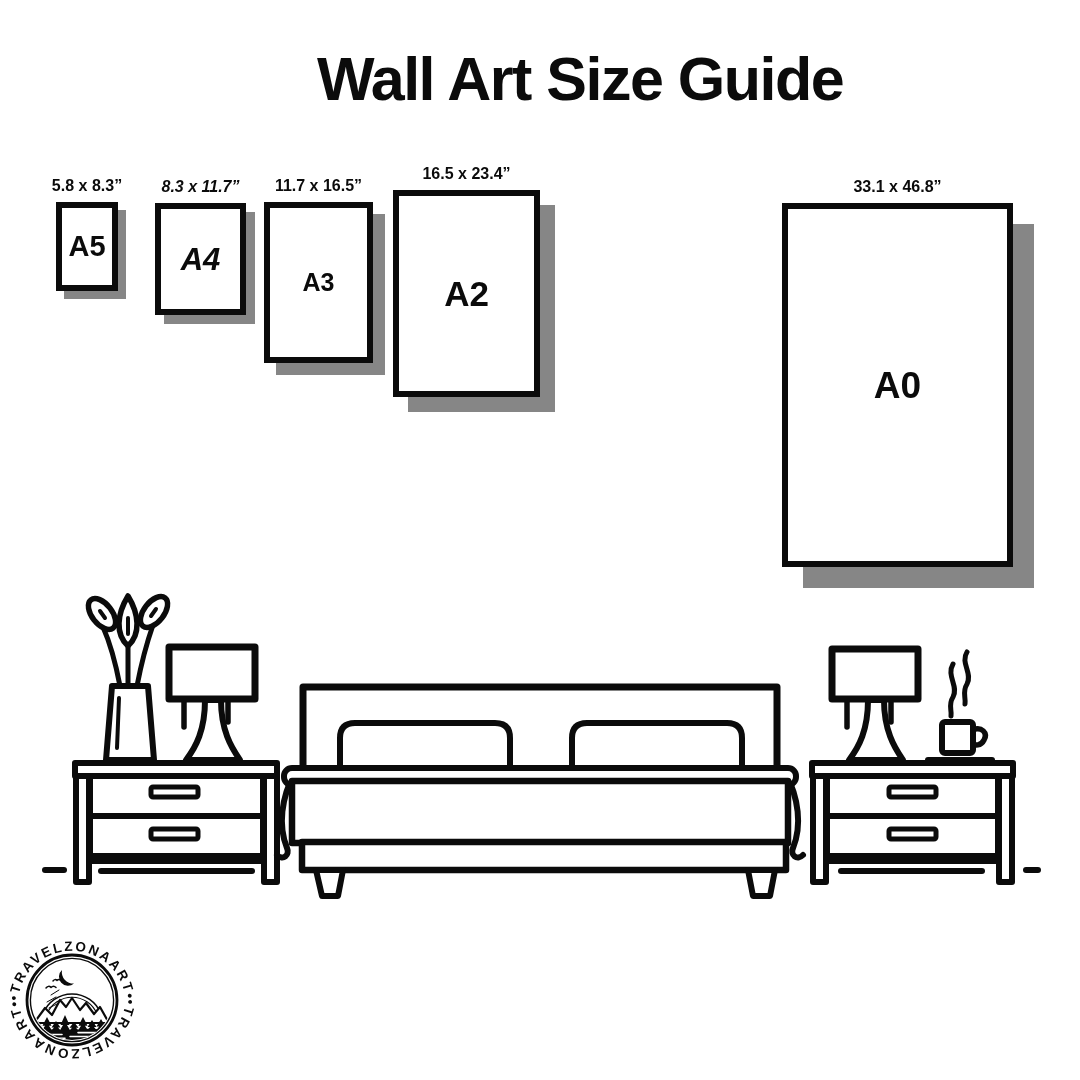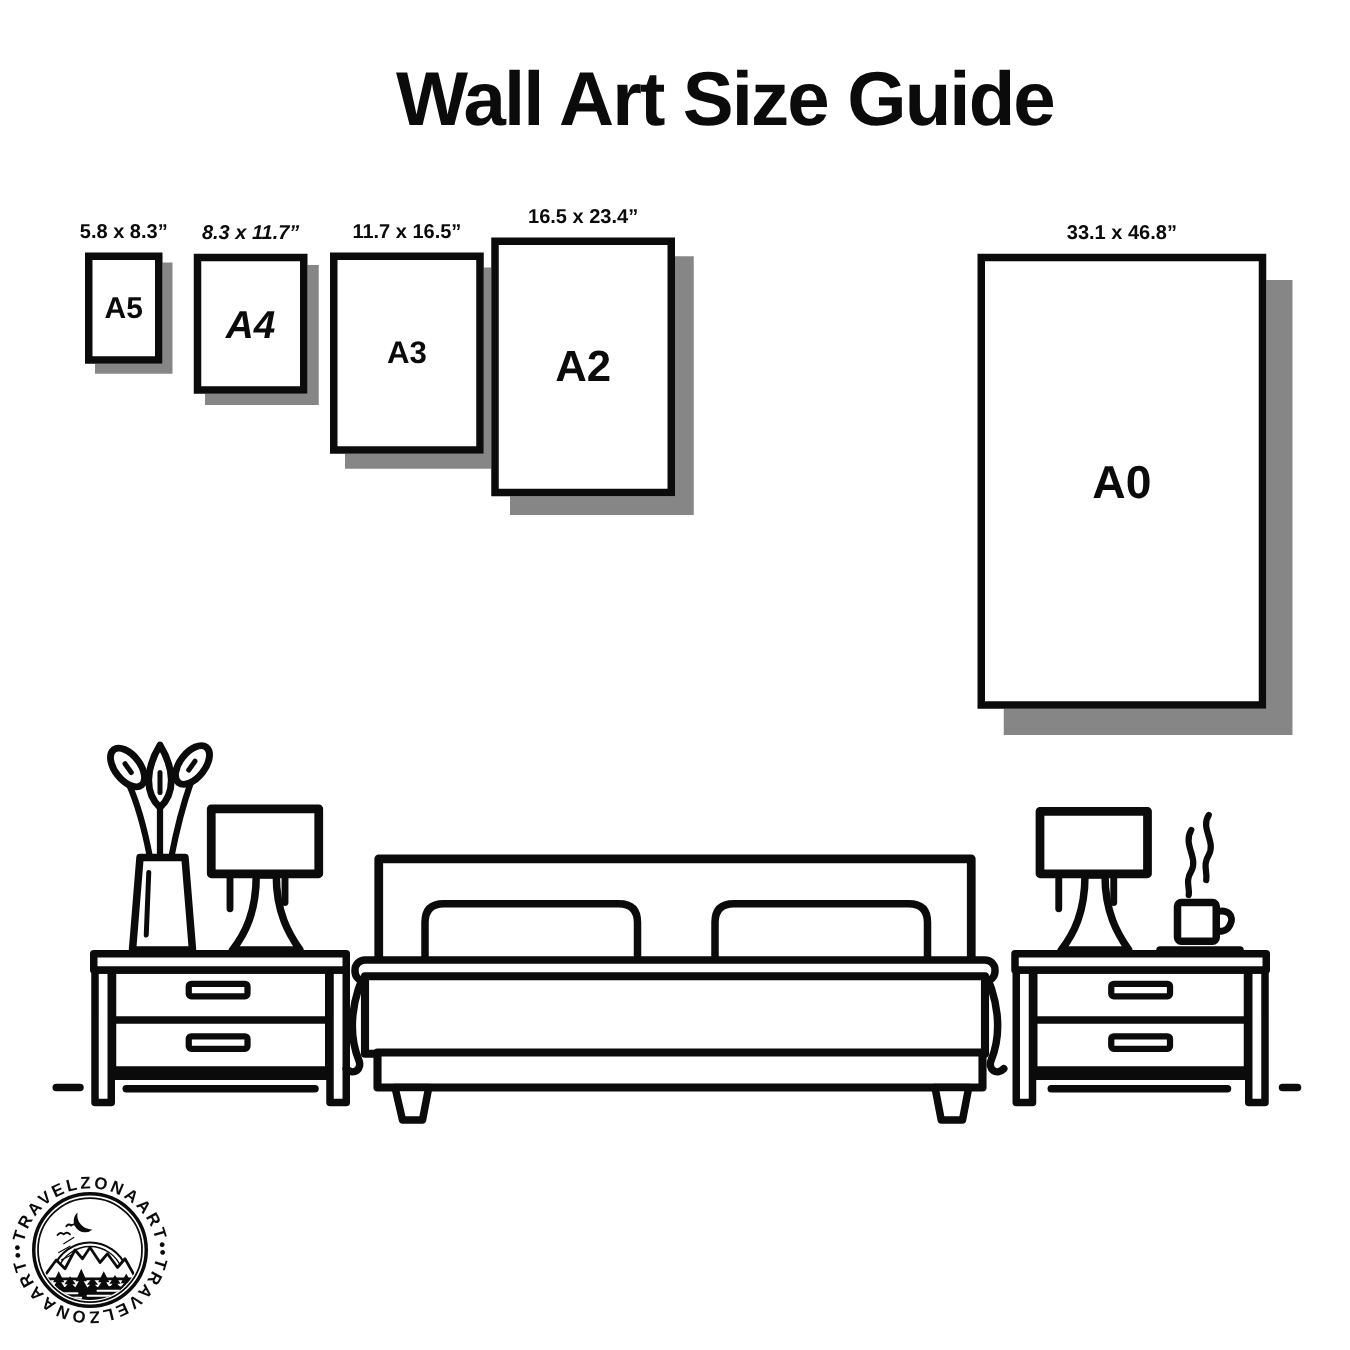--- a/index.html
+++ b/index.html
@@ -15,25 +15,25 @@
   
   .sz-box{
     position:absolute;background:#ffffff;border:6px solid #0b0b0b;box-sizing:border-box;
     display:flex;align-items:center;justify-content:center;
   }
   .sz-code{font-weight:bold;color:#0b0b0b;line-height:1;}
   .sz-dims{
     position:absolute;left:-60px;right:-60px;top:-31px;height:24px;text-align:center;
     font-size:16px;font-weight:bold;white-space:nowrap;color:#0b0b0b;
   }
-  .sz-a5{left:68px;top:202px;width:62px;height:89px;box-shadow:8px 8px 0 #868686;}
-  .sz-a5 .sz-code{font-size:24px;}
+  .sz-a5{left:56px;top:202px;width:62px;height:89px;box-shadow:8px 8px 0 #868686;}
+  .sz-a5 .sz-code{font-size:29px;}
   .sz-a4{left:155px;top:203px;width:91px;height:112px;box-shadow:9px 9px 0 #868686;font-style:italic;}
   .sz-a4 .sz-code{font-size:31px;}
-  .sz-a3{left:264px;top:202px;width:123px;height:161px;box-shadow:12px 12px 0 #868686;}
+  .sz-a3{left:264px;top:202px;width:109px;height:161px;box-shadow:12px 12px 0 #868686;}
   .sz-a3 .sz-code{font-size:25px;}
   .sz-a2{left:393px;top:190px;width:147px;height:207px;box-shadow:15px 15px 0 #868686;}
   .sz-a2 .sz-code{font-size:35px;}
   .sz-a1{left:568px;top:203px;width:180px;height:278px;box-shadow:18px 18px 0 #868686;}
   .sz-a1 .sz-code{font-size:36px;}
   .sz-a0{left:782px;top:203px;width:231px;height:364px;box-shadow:21px 21px 0 #868686;}
   .sz-a0 .sz-code{font-size:37px;}
   
   #furniture{position:absolute;left:0;top:590px;width:1080px;height:320px;}
   

